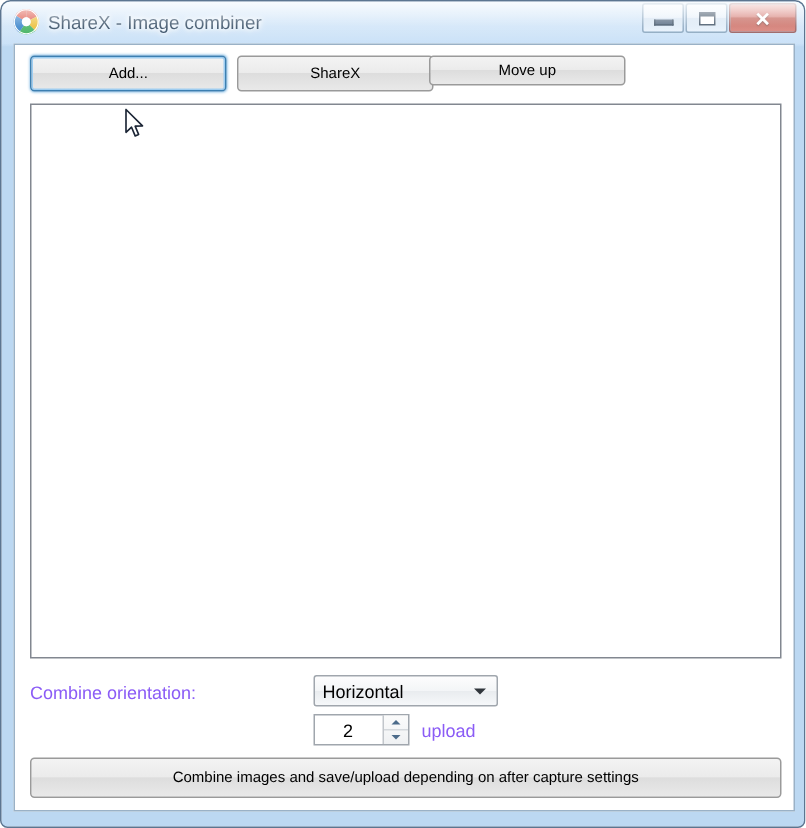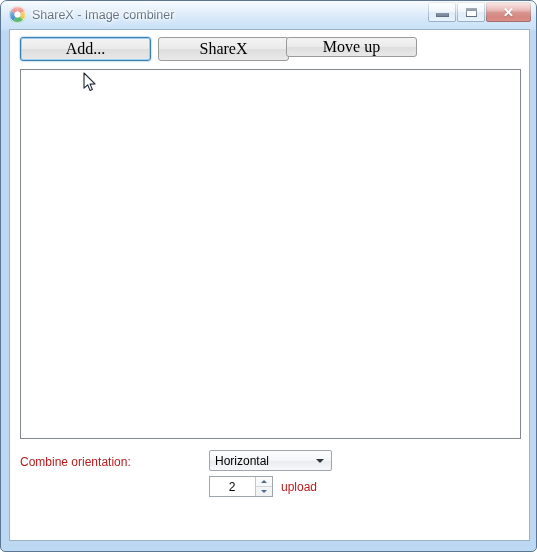--- a/index.html
+++ b/index.html
@@ -123,22 +123,22 @@
     box-sizing: border-box;
   }
 
   
   .btn {
     position: absolute;
     box-sizing: border-box;
     border: 1px solid #9a9a9a;
     border-radius: 3px;
     background: linear-gradient(to bottom, #f3f3f3 0%, #ebebeb 48%, #dddddd 50%, #e9e9e9 100%);
-    font-family: Liberation Serif, serif;
-    font-size: 16px;
+    font-family: Liberation Sans, sans-serif;
+    font-size: 10px;
     color: #000000;
     display: flex;
     align-items: center;
     justify-content: center;
     white-space: nowrap;
   }
   .btn.focused {
     border: 1px solid #3c7fb1;
     box-shadow: 0 0 0 1px #9fcdf0 inset, 0 0 2px #60a7dc;
   }
@@ -156,21 +156,21 @@
     height: 370px;
     background: #ffffff;
     border: 1px solid #828790;
     box-sizing: border-box;
   }
 
   
   .lbl {
     position: absolute;
     font-size: 12px;
-    color: #b91c1c;
+    color: #8b5cf6;
     white-space: nowrap;
     line-height: 14px;
   }
   #lbl-orientation { left: 10px; top: 425px; }
   #lbl-space      { left: 10px; top: 450px; }
   #lbl-pixels     { left: 271px; top: 450px; }
 
   
   #combo {
     position: absolute;
@@ -327,20 +327,21 @@
         <div class="spin-half top">
           <div class="tri-up"></div>
         </div>
         <div class="spin-half bottom">
           <div class="tri-down"></div>
         </div>
       </div>
     </div>
     <div class="lbl" id="lbl-pixels">upload</div>
 
+    <div class="btn" id="btn-combine">Combine images and save/upload depending on after capture settings</div>
   </div>
 
   <div id="cursor">
     <svg width="14" height="21" viewBox="0 0 14 21">
       <path d="M1 1 L1 16.2 L4.7 12.8 L7.1 18.6 L9.4 17.6 L7.1 12.1 L12 11.9 Z" fill="#ffffff" stroke="#1b2535" stroke-width="1.1" stroke-linejoin="round"></path>
     </svg>
   </div>
 
 </div>
 

